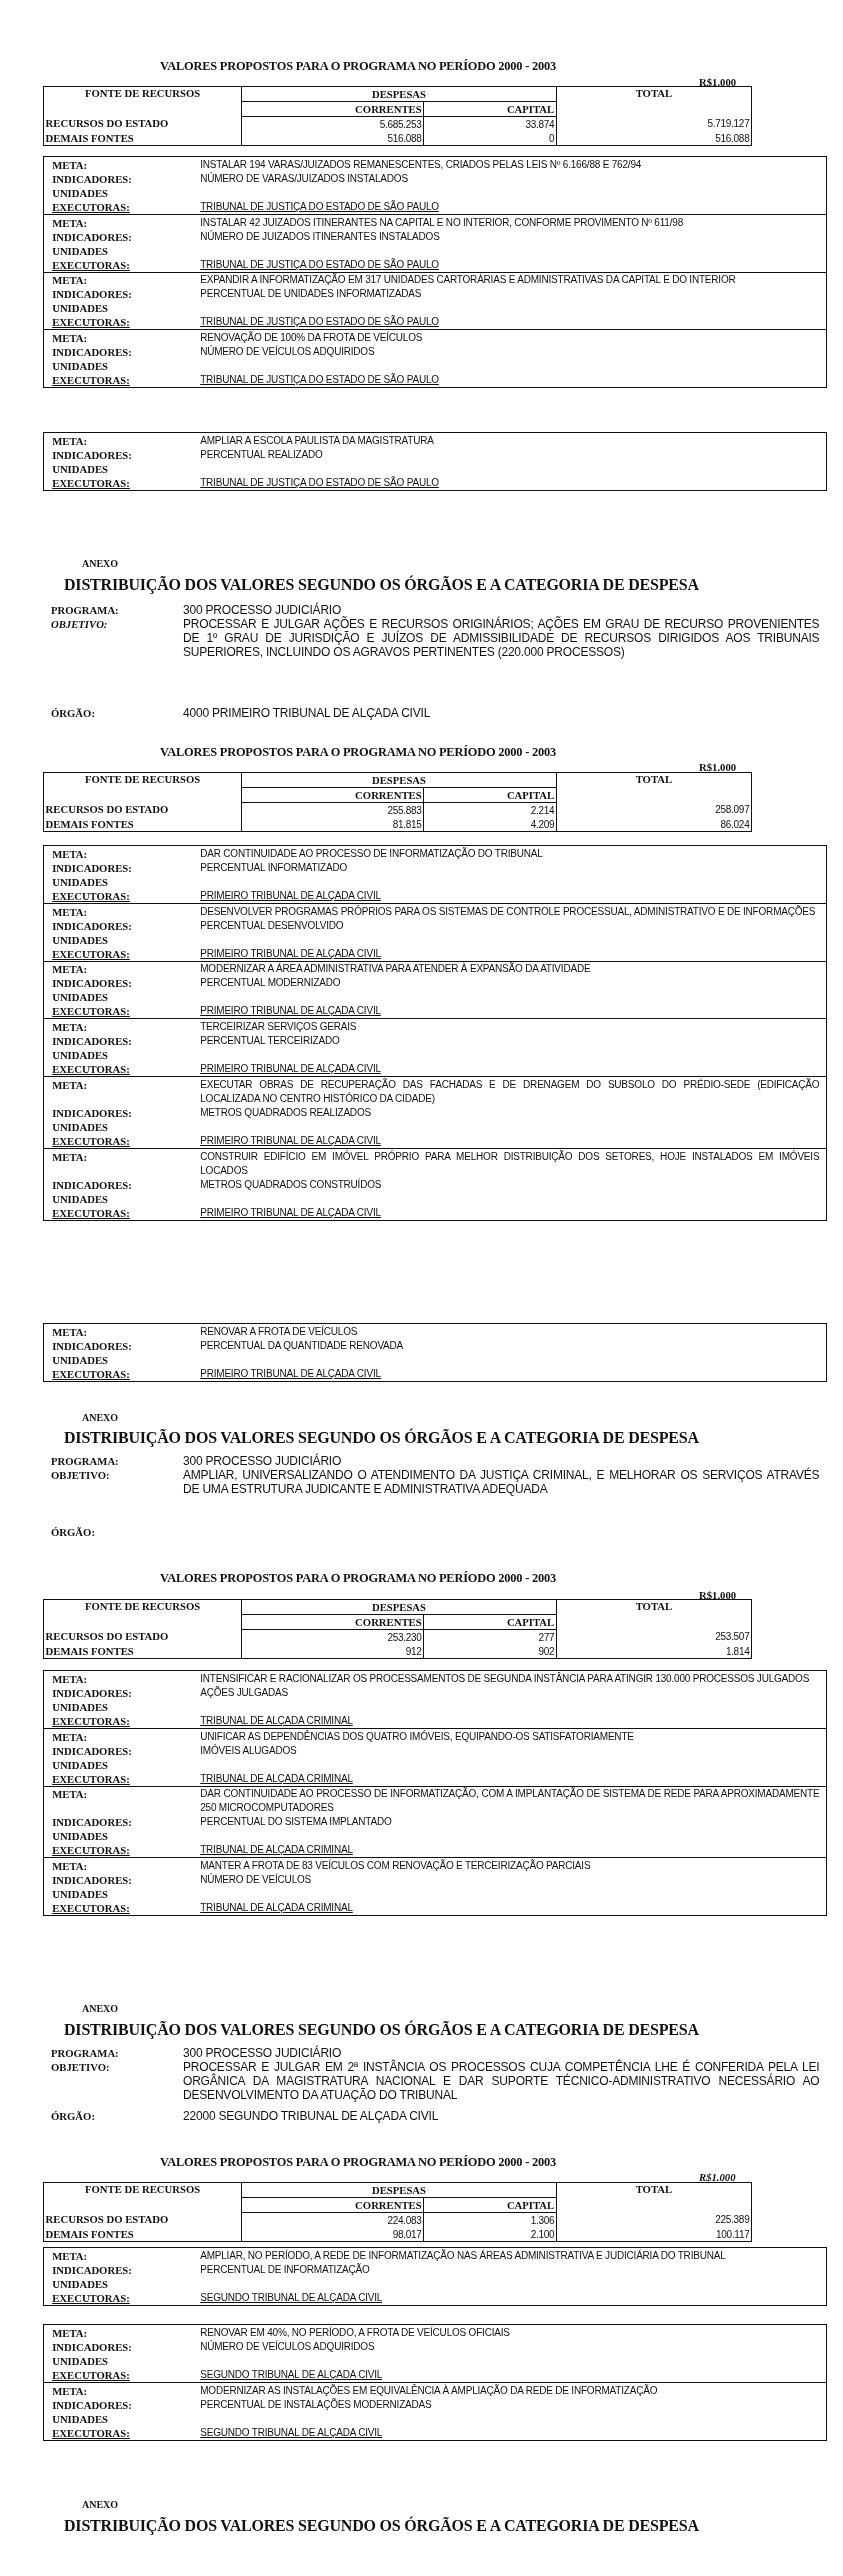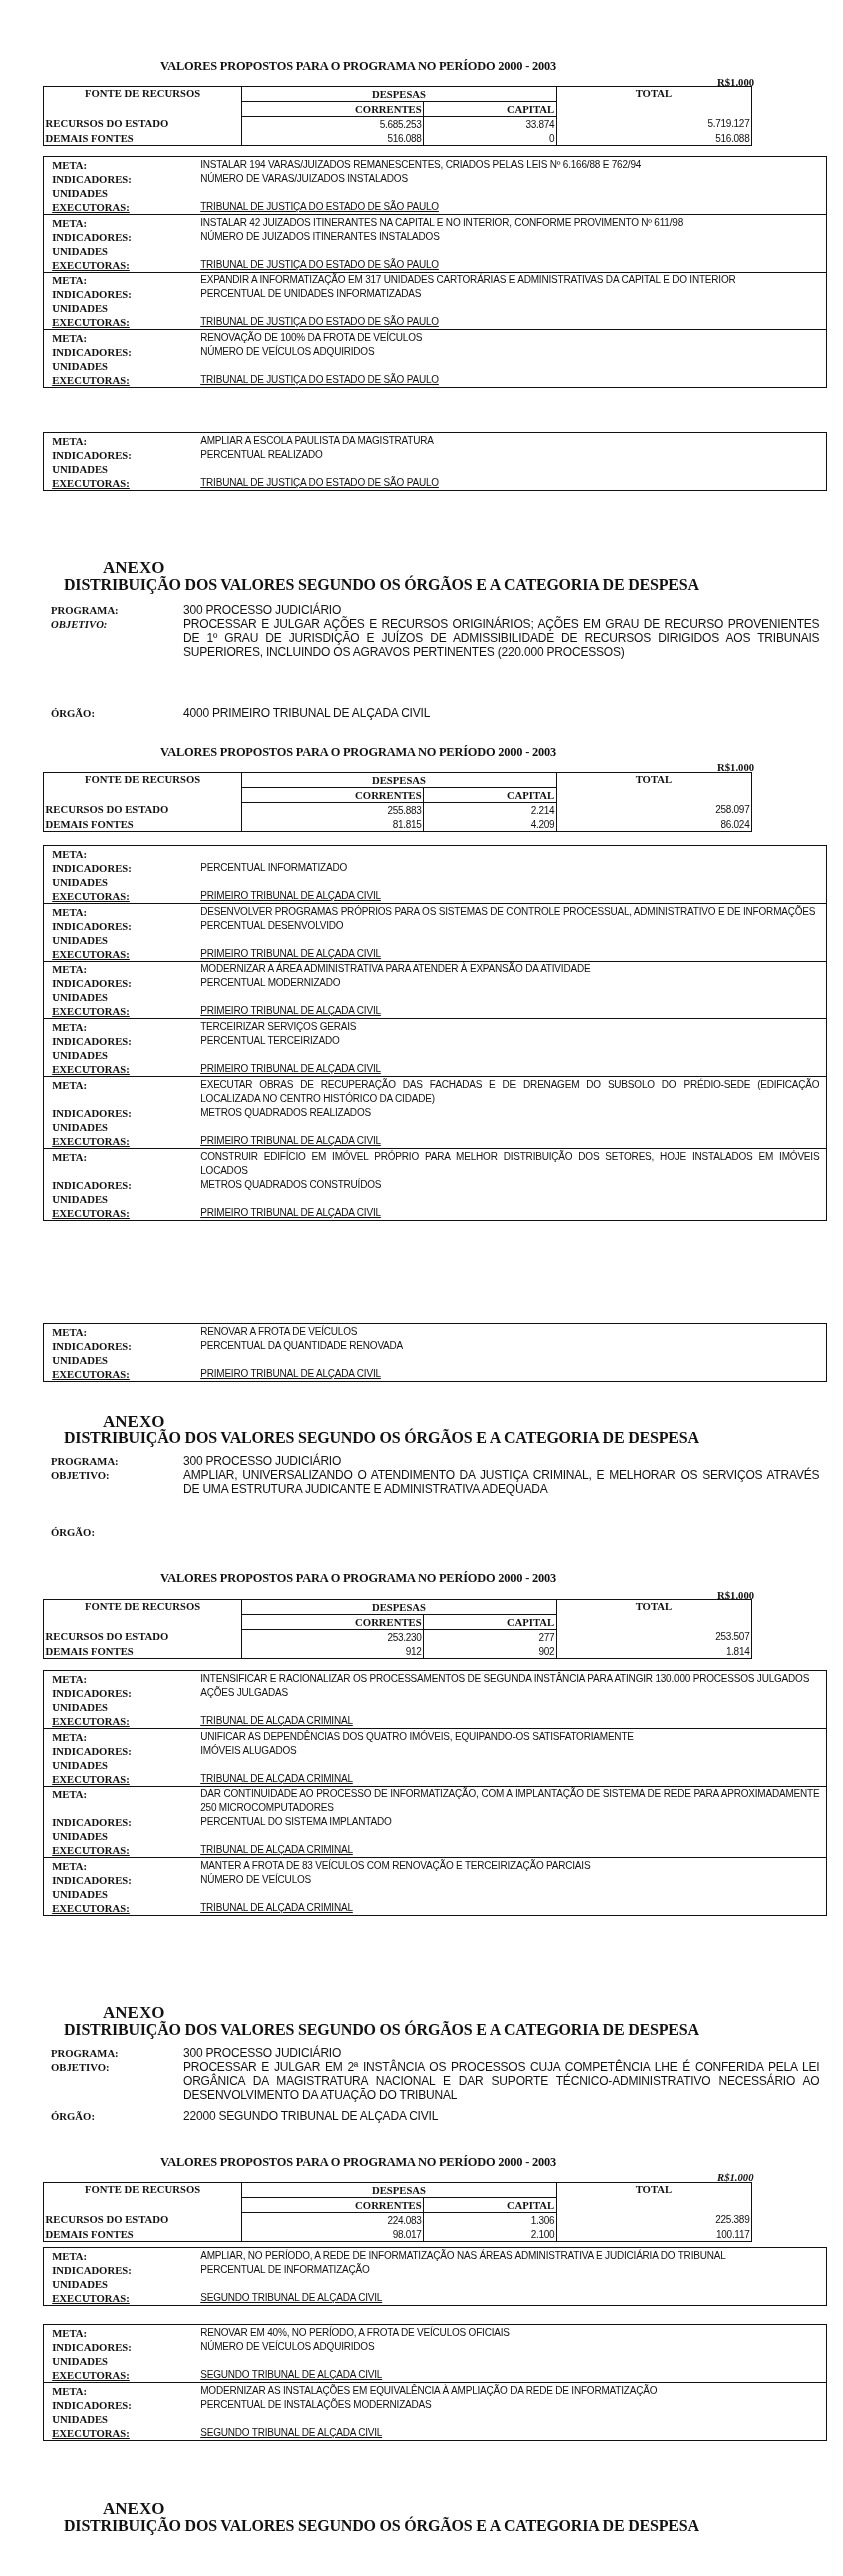--- a/index.html
+++ b/index.html
@@ -1,20 +1,20 @@
 <!DOCTYPE html>
 <html style="font-size:13px"><head>
 <meta charset="utf-8">
 <style>
   html, body { margin: 0; padding: 0; background: #ffffff; }
   body { width: 844px; height: 2576px; position: relative; overflow: hidden; color: #111; }
   .serif { font-family: "Liberation Serif", "DejaVu Serif", serif; font-weight: bold; }
 
   .table-title { position: absolute; left: 0; width: 716px; text-align: center; font-size: 12.4px; letter-spacing: -0.2px; }
-  .unit { position: absolute; left: 699px; font-size: 10.7px; margin-left: 18px; }
+  .unit { position: absolute; left: 699px; font-size: 10.7px; }
   .unit.italic { font-style: italic; }
 
   table.values { position: absolute; left: 43px; width: 709px; border-collapse: collapse; border: 1.6px solid #111; }
   table.values td, table.values th { border-left: 1.2px solid #111; border-right: 1.2px solid #111; padding: 0 1.6px; height: 14px; font-size: 10.7px; line-height: 13px; }
   table.values th { font-family: "Liberation Serif", serif; font-weight: bold; text-align: center; }
   table.values tr.head1 th { border-bottom: none; }
   table.values tr.head2 th { border-top: 1.2px solid #111; border-bottom: 1.6px solid #111; text-align: right; }
   table.values th.fonte { text-align: center; vertical-align: top; width: 194px; border-bottom: 1.6px solid #111; }
   table.values th.total { vertical-align: top; width: 191px; border-bottom: 1.6px solid #111; }
   table.values th.despesas { border-bottom: 1.2px solid #111; }
@@ -24,21 +24,21 @@
   .meta-box { position: absolute; left: 43px; width: 782px; border: 1.6px solid #111; }
   .meta-group { border-top: 1.6px solid #111; padding: 0.8px 0 0 0; }
   .meta-group:first-child { border-top: none; }
   .mrow { display: flex; font-size: 10.7px; line-height: 14px; }
   .mlabel { width: 148px; padding-left: 8.2px; font-family: "Liberation Serif", serif; font-weight: bold; flex-shrink: 0; }
   .mvalue { flex: 1; padding-right: 6.6px; font-family: "Liberation Sans", sans-serif; font-size: 10px; letter-spacing: -0.2px; text-align: justify; }
   .mlabel.exec { text-decoration: underline; }
   .mvalue.exec { text-decoration: underline; }
   .italic { font-style: italic; }
 
-  .anexo { position: absolute; left: 103px; font-size: 17px; }
+  .anexo { position: absolute; left: 82px; font-size: 10px; }
   .dist { position: absolute; left: 64px; font-size: 16px; letter-spacing: -0.2px; }
   .info-row { position: absolute; left: 51px; width: 775px; display: flex; font-size: 10.7px; line-height: 14px; }
   .info-label { width: 132px; font-family: "Liberation Serif", serif; font-weight: bold; flex-shrink: 0; }
   .info-value { flex: 1; font-family: "Liberation Sans", sans-serif; font-size: 12px; letter-spacing: -0.2px; text-align: justify; text-align-last: left; padding-right: 6.6px; }
 </style>
 </head>
 <body>
 
 <div class="table-title serif" style="top:59px;">VALORES PROPOSTOS PARA O PROGRAMA NO PERÍODO 2000 - 2003</div>
 <div class="unit serif" style="top:76px;">R$1.000</div>
@@ -203,20 +203,21 @@
         <td class="num">4.209</td>
         <td class="num">86.024</td>
       </tr>
     </tbody>
   </table>
 
 <div class="meta-box" style="top:845px;">
     <div class="meta-group">
       <div class="mrow">
         <div class="mlabel">META:</div>
+        <div class="mvalue">DAR CONTINUIDADE AO PROCESSO DE INFORMATIZAÇÃO DO TRIBUNAL</div>
       </div>
       <div class="mrow">
         <div class="mlabel">INDICADORES:</div>
         <div class="mvalue">PERCENTUAL INFORMATIZADO</div>
       </div>
       <div class="mrow">
         <div class="mlabel">UNIDADES</div>
         <div class="mvalue"></div>
       </div>
       <div class="mrow">

